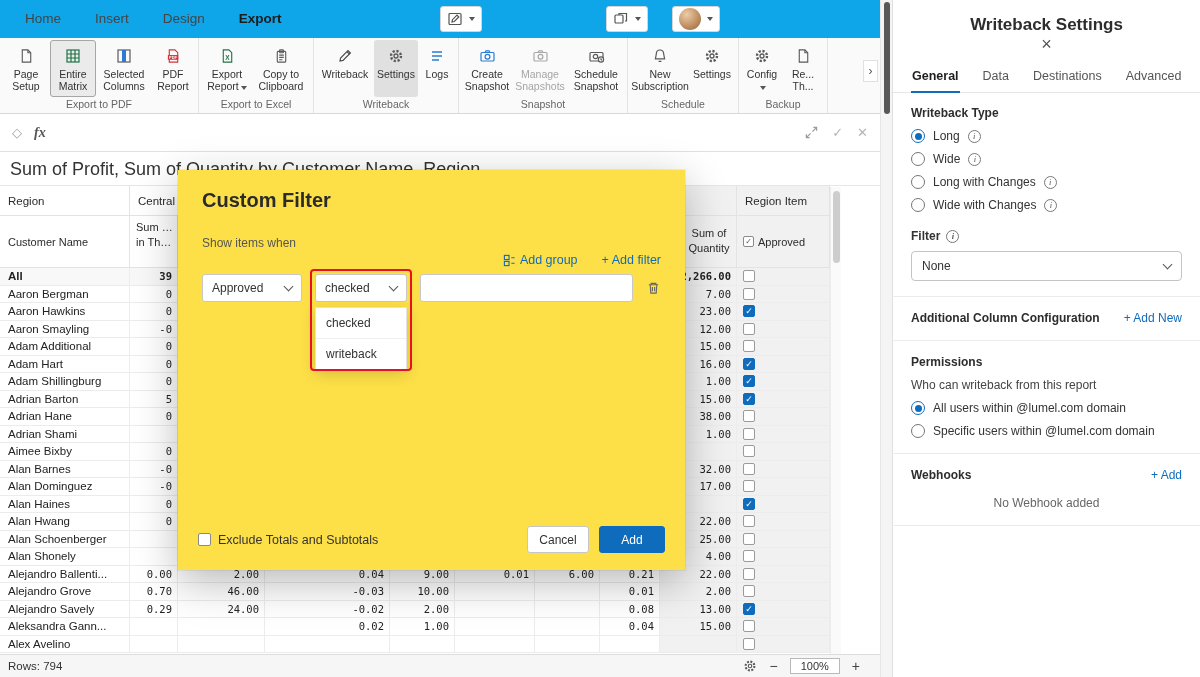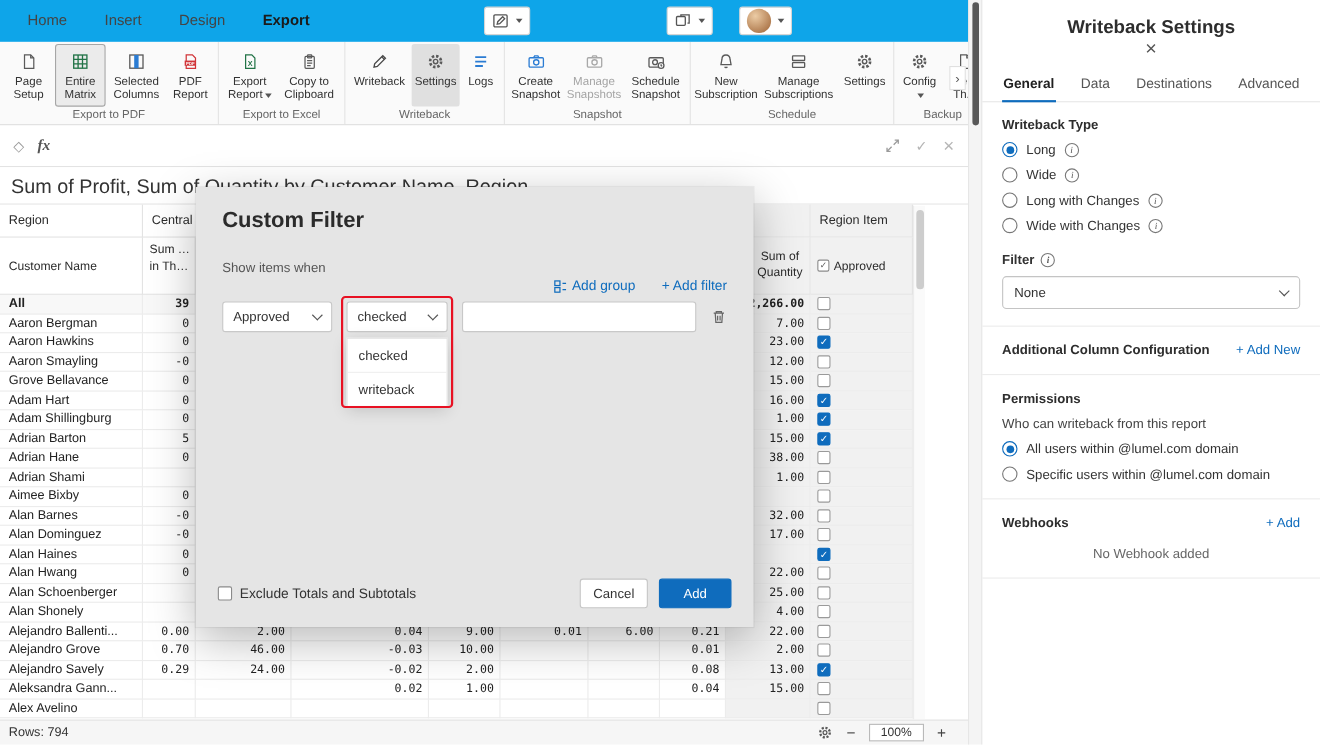--- a/index.html
+++ b/index.html
@@ -103,21 +103,21 @@
   .p-select { margin-top:8px; height:30px; border:1px solid #c4c4c4; border-radius:4px; display:flex; align-items:center;
     justify-content:space-between; padding:0 10px; font-size:12px; color:#333; }
   .chev { width:7px; height:7px; border-right:1.4px solid #555; border-bottom:1.4px solid #555; transform:rotate(45deg); margin-top:-4px; }
   .p-div { height:1px; background:#ececec; margin:15px -18px 0; }
   .p-between { display:flex; justify-content:space-between; align-items:center; margin-top:14px; }
   .p-link { color:#0f6cbd; font-size:12px; }
   .p-empty { text-align:center; color:#666; font-size:12px; margin-top:14px; }
   .p-question { font-size:12px; color:#444; margin-top:9px; }
 
   
-  .modal { position:absolute; left:178px; top:170px; width:507px; height:400px; background:#e5e5e5; z-index:50;
+  .modal { position:absolute; left:178px; top:170px; width:507px; height:400px; background:#fde047; z-index:50;
     box-shadow:0 12px 40px rgba(0,0,0,.28), 0 0 0 1px rgba(0,0,0,.05); display:flex; flex-direction:column; }
   .m-title { font-size:20px; font-weight:600; color:#2b2b2b; padding:19px 24px 0; }
   .m-sub { font-size:12px; color:#555; padding:0 24px; margin-top:24px; }
   .m-links { display:flex; justify-content:flex-end; gap:24px; padding:0 24px; margin-top:3px; }
   .m-link { display:flex; align-items:center; gap:4px; color:#0f6cbd; font-size:12.5px; }
   .m-filterrow { display:flex; align-items:center; gap:13px; padding:0 24px; margin-top:7px; }
   .dropdown { height:28px; border:1px solid #c8c8c8; border-radius:3px; display:flex; align-items:center;
     justify-content:space-between; padding:0 9px; font-size:12px; color:#333; background:#fff; }
   .dd1 { width:100px; flex:none; }
   .dd2wrap { position:relative; width:92px; flex:none; }
@@ -319,29 +319,20 @@
         <div class="rgroup-buttons">
           <div class="rbtn w56">
             <span class="ricon">
               <svg width="16" height="16" viewBox="0 0 16 16" fill="none" stroke="#5a5a5a" stroke-width="1.2">
                 <path d="M8 2C5.6 2 4.3 3.7 4.3 6L3.4 10.8h9.2L11.7 6C11.7 3.7 10.4 2 8 2z"></path>
                   <path d="M6.8 12.7a1.3 1.3 0 0 0 2.4 0"></path>
                 </svg>
             </span>
             <span class="rlabel">New Subscription</span>
           </div>
-          <div class="rbtn w72">
-            <span class="ricon">
-              <svg width="16" height="16" viewBox="0 0 16 16" fill="none" stroke="#5a5a5a" stroke-width="1.2">
-                <rect x="2.5" y="2.8" width="11" height="4.2" rx="0.5"></rect>
-                  <rect x="2.5" y="9" width="11" height="4.2" rx="0.5"></rect>
-                </svg>
-            </span>
-            <span class="rlabel">Manage Subscriptions</span>
-          </div>
           <div class="rbtn w44">
             <span class="ricon">
               <svg width="16" height="16" viewBox="0 0 16 16" fill="none" stroke="#5a5a5a">
                 <circle cx="8" cy="8" r="5" stroke-width="2.4" stroke-dasharray="2.2 1.7"></circle>
                   <circle cx="8" cy="8" r="2" stroke-width="1.3"></circle>
                 </svg>
             </span>
             <span class="rlabel">Settings</span>
           </div>
         </div>
@@ -470,21 +461,21 @@
               <div class="cell c4 num"></div>
               <div class="cell c5 num"></div>
               <div class="cell c6 num"></div>
               <div class="cell c7 num"></div>
               <div class="cell c-qty num">12.00</div>
               <div class="cell c-ck">
                 <span class="ckbox"></span>
               </div>
             </div>
             <div class="trow">
-              <div class="cell c-name">Grove Bellavance</div>
+              <div class="cell c-name">Adam Additional</div>
               <div class="cell c1 num">0</div>
               <div class="cell c2 num"></div>
               <div class="cell c3 num"></div>
               <div class="cell c4 num"></div>
               <div class="cell c5 num"></div>
               <div class="cell c6 num"></div>
               <div class="cell c7 num"></div>
               <div class="cell c-qty num">15.00</div>
               <div class="cell c-ck">
                 <span class="ckbox"></span>

